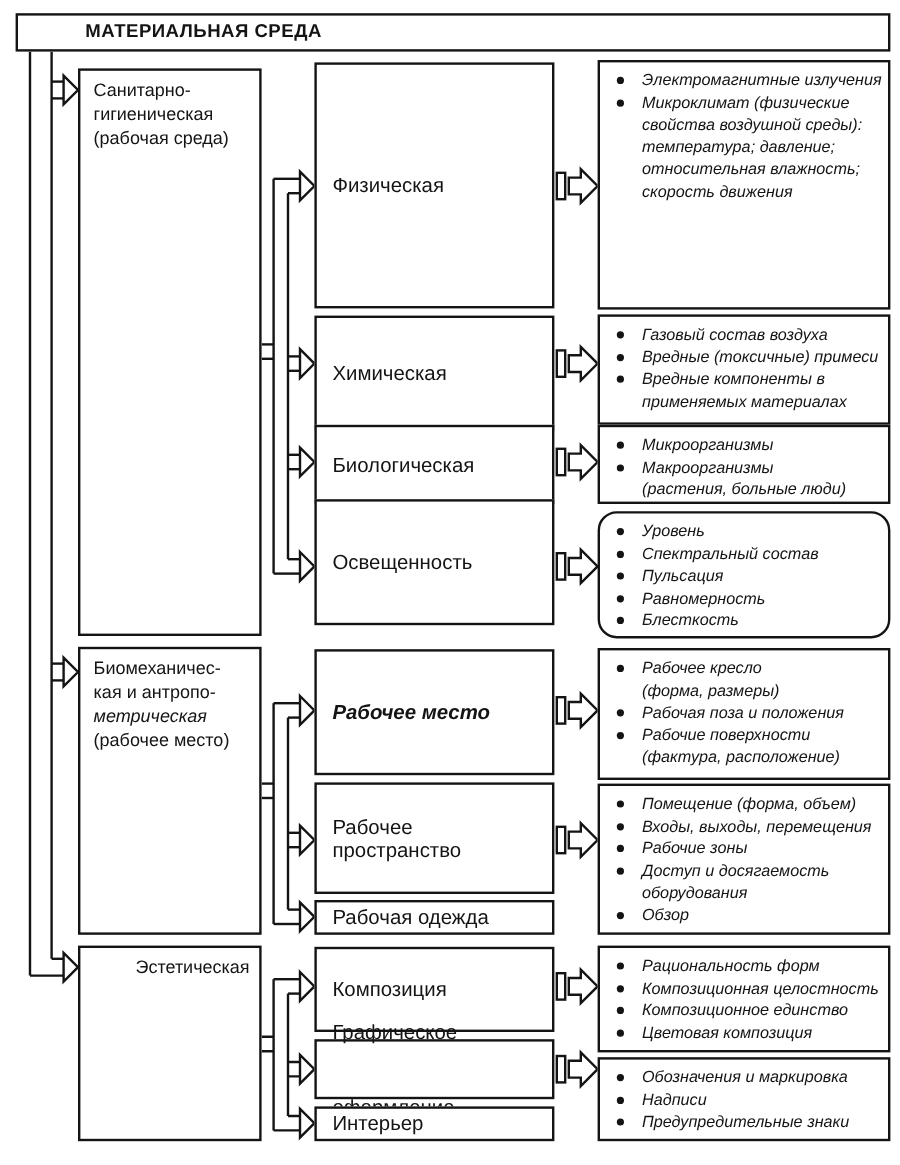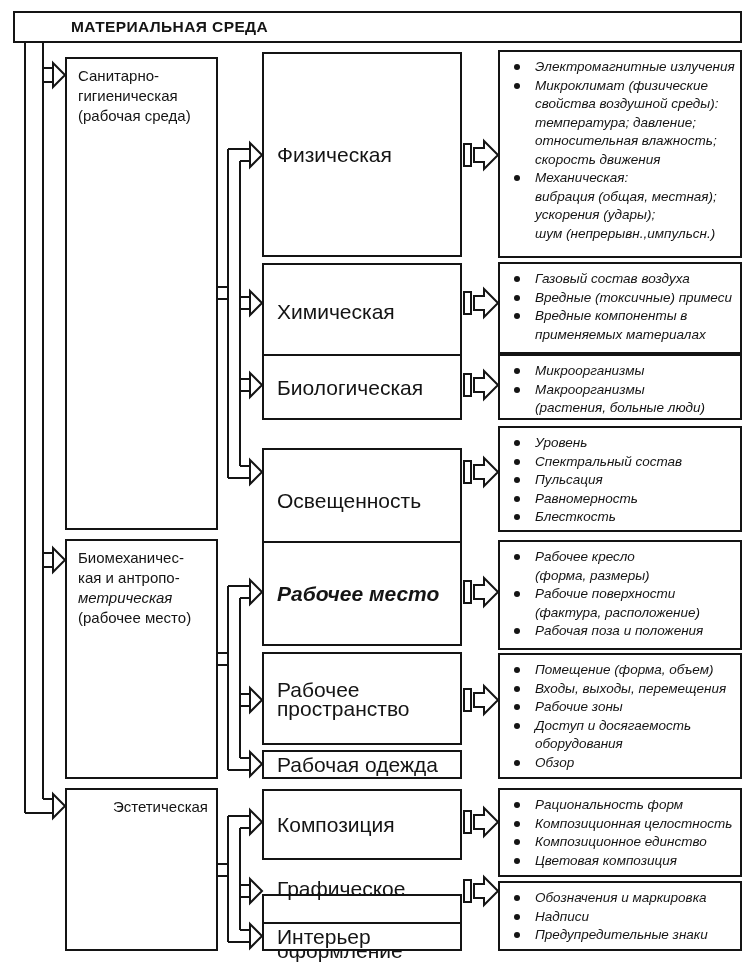--- a/index.html
+++ b/index.html
@@ -11,21 +11,21 @@
   #connectors { position:absolute; left:0; top:0; }
   .box { position:absolute; background:#ffffff; border:2px solid #141414; }
   .hdr {
     left:13px; top:11px; width:729px; height:32px;
     display:flex; align-items:center; padding-left:56px;
     font-size:15.5px; font-weight:bold; letter-spacing:0.4px;
   }
   .cat { padding:7px 8px 0 11px; font-size:15px; line-height:20px; }
   .mid {
     display:flex; flex-direction:column; justify-content:center;
-    padding-left:13px; font-size:21px; line-height:19px;
+    padding-left:13px; font-size:17px; line-height:19px;
   }
   .det { padding:6px 2px 2px 9px; }
   .item { display:flex; font-size:13.5px; font-style:italic; line-height:18.5px; }
   .dot { flex:none; width:6px; height:6px; border-radius:50%; background:#141414; margin:6px 15px 0 5px; }
   .lines { min-width:0; }
   .it { font-style:italic; }
   .bi { font-style:italic; font-weight:bold; }
 </style>
 </head>
 <body>
@@ -123,29 +123,20 @@
       <div class="item">
         <div class="dot"></div>
         <div class="lines">
           <div>Микроклимат (физические</div>
           <div>свойства воздушной среды):</div>
           <div>температура; давление;</div>
           <div>относительная влажность;</div>
           <div>скорость движения</div>
         </div>
       </div>
-      <div class="item">
-        <div class="dot"></div>
-        <div class="lines">
-          <div>Механическая:</div>
-          <div>вибрация (общая, местная);</div>
-          <div>ускорения (удары);</div>
-          <div>шум (непрерывн.,импульсн.)</div>
-        </div>
-      </div>
     </div>
     <div class="box mid" style="left: 262px; top: 263px; width: 200px; height: 96px;">
       <div>Химическая</div>
     </div>
     <div class="box det" style="left: 498px; top: 262px; width: 244px; height: 92px;">
       <div class="item">
         <div class="dot"></div>
         <div class="lines">
           <div>Газовый состав воздуха</div>
         </div>
@@ -175,24 +166,24 @@
         </div>
       </div>
       <div class="item">
         <div class="dot"></div>
         <div class="lines">
           <div>Макроорганизмы</div>
           <div>(растения, больные люди)</div>
         </div>
       </div>
     </div>
-    <div class="box mid" style="left: 262px; top: 448px; width: 200px; height: 105px;">
+    <div class="box mid" style="left: 262px; top: 416px; width: 200px; height: 105px;">
       <div>Освещенность</div>
     </div>
-    <div class="box det" style="left: 498px; top: 426px; width: 244px; height: 106px;">
+    <div class="box det" style="left: 498px; top: 426px; width: 244px; height: 106px; border-radius: 16px;">
       <div class="item">
         <div class="dot"></div>
         <div class="lines">
           <div>Уровень</div>
         </div>
       </div>
       <div class="item">
         <div class="dot"></div>
         <div class="lines">
           <div>Спектральный состав</div>
@@ -230,28 +221,28 @@
       <div class="item">
         <div class="dot"></div>
         <div class="lines">
           <div>Рабочее кресло</div>
           <div>(форма, размеры)</div>
         </div>
       </div>
       <div class="item">
         <div class="dot"></div>
         <div class="lines">
+          <div>Рабочая поза и положения</div>
+        </div>
+      </div>
+      <div class="item">
+        <div class="dot"></div>
+        <div class="lines">
           <div>Рабочие поверхности</div>
           <div>(фактура, расположение)</div>
-        </div>
-      </div>
-      <div class="item">
-        <div class="dot"></div>
-        <div class="lines">
-          <div>Рабочая поза и положения</div>
         </div>
       </div>
     </div>
     <div class="box mid" style="left: 262px; top: 652px; width: 200px; height: 93px;">
       <div>Рабочее</div>
       <div>пространство</div>
     </div>
     <div class="box det" style="left: 498px; top: 653px; width: 244px; height: 126px;">
       <div class="item">
         <div class="dot"></div>
@@ -313,21 +304,21 @@
           <div>Композиционное единство</div>
         </div>
       </div>
       <div class="item">
         <div class="dot"></div>
         <div class="lines">
           <div>Цветовая композиция</div>
         </div>
       </div>
     </div>
-    <div class="box mid" style="left: 262px; top: 894px; width: 200px; height: 50px; gap: 43px;">
+    <div class="box mid" style="left: 262px; top: 866px; width: 200px; height: 50px; gap: 43px;">
       <div>Графическое</div>
       <div>оформление</div>
     </div>
     <div class="box det" style="left: 498px; top: 881px; width: 244px; height: 70px;">
       <div class="item">
         <div class="dot"></div>
         <div class="lines">
           <div>Обозначения и маркировка</div>
         </div>
       </div>

